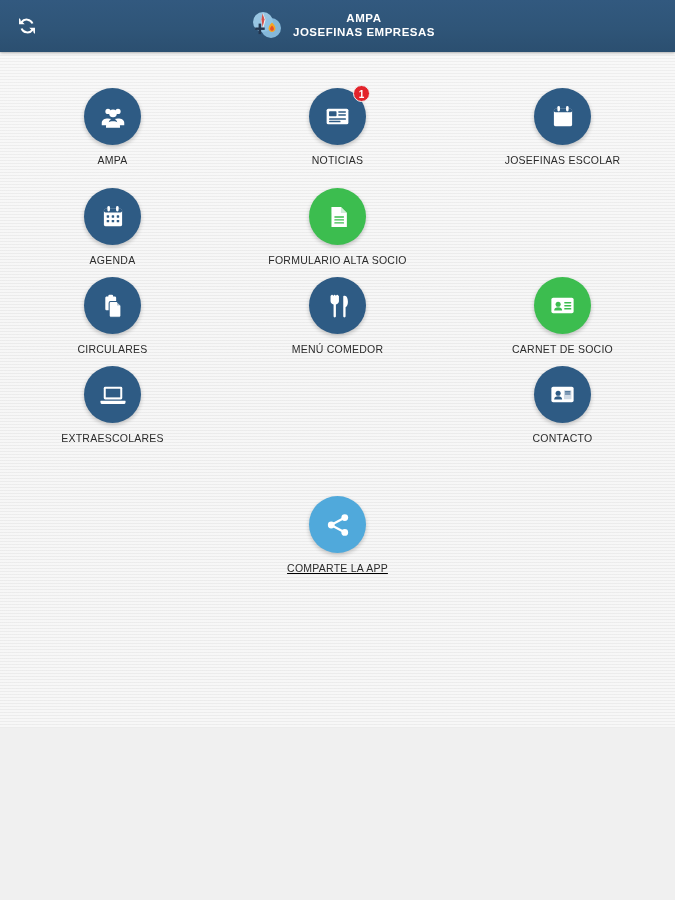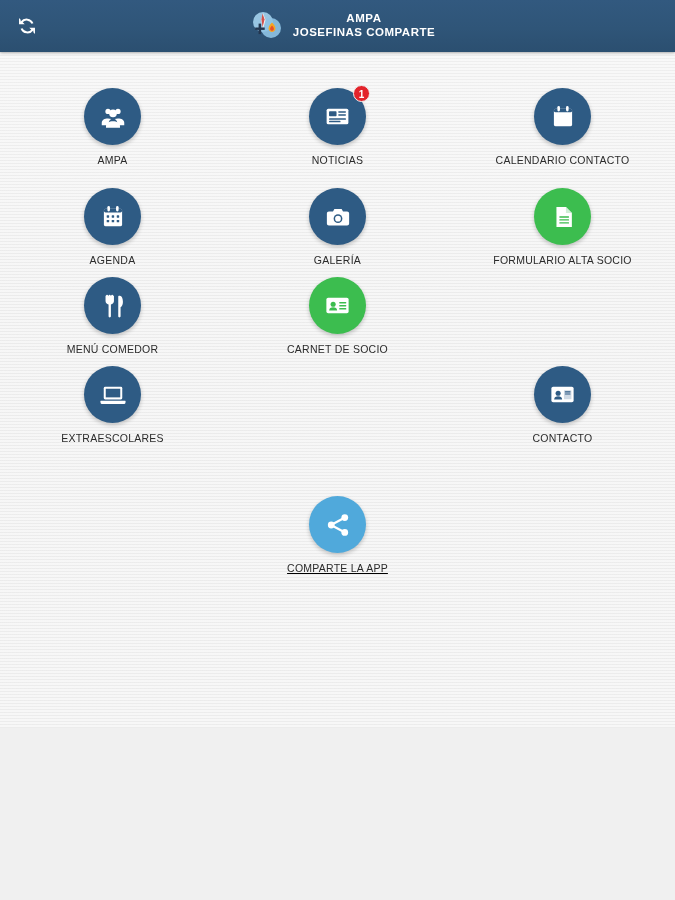--- a/index.html
+++ b/index.html
@@ -186,21 +186,21 @@
           <path d="M13 4 L15.5 11 L13 20 L11 11 Z" fill="#f3f3f3"></path>
           <path d="M12.5 4.5 L14.6 10.5 L12.6 18 L11.4 10.5 Z" fill="#c9342f" opacity="0.85"></path>
           <rect x="5.2" y="18.5" width="9.5" height="2.4" fill="#24364f"></rect>
           <rect x="8.6" y="14.6" width="2.5" height="10.5" fill="#24364f"></rect>
           <path d="M22 13.5c2.2 2.1 3.4 4 3.4 5.9 0 2-1.5 3.5-3.4 3.5s-3.4-1.5-3.4-3.5c0-1.9 1.2-3.8 3.4-5.9z" fill="#f5a623"></path>
           <path d="M22 16.6c1.2 1.2 1.9 2.3 1.9 3.3 0 1.1-.85 1.9-1.9 1.9s-1.9-.8-1.9-1.9c0-1 .7-2.1 1.9-3.3z" fill="#e8502a"></path>
         </svg>
       </div>
       <div class="title-block">
         <span class="title-line1">AMPA</span>
-        <span class="title-line2">JOSEFINAS COMPARTE</span>
+        <span class="title-line2">JOSEFINAS EMPRESAS</span>
       </div>
     </div>
   </div>
 
   <div class="grid">
 
     <div class="grid-row">
       <div class="cell">
         <div class="tile">
           <div class="icon-circle blue">
@@ -237,21 +237,21 @@
       <div class="cell">
         <div class="tile">
           <div class="icon-circle blue">
             <svg width="28" height="28" viewBox="0 0 24 24">
               <rect x="4.2" y="5" width="15.6" height="15" rx="1.6" fill="#fff"></rect>
               <rect x="4.2" y="5" width="15.6" height="3" rx="1.4" fill="#2e5b84"></rect>
               <rect x="7.2" y="2.6" width="2.2" height="4.6" rx="1.1" fill="#fff"></rect>
               <rect x="14.6" y="2.6" width="2.2" height="4.6" rx="1.1" fill="#fff"></rect>
             </svg>
           </div>
-          <span class="tile-label">CALENDARIO CONTACTO</span>
+          <span class="tile-label">JOSEFINAS ESCOLAR</span>
         </div>
       </div>
     </div>
 
     <div class="grid-row">
 
 
     </div>
 
     <div class="grid-row">
@@ -270,52 +270,53 @@
                 <rect x="6.6" y="14.5" width="2.1" height="2.1" rx="0.4"></rect>
                 <rect x="10.9" y="14.5" width="2.1" height="2.1" rx="0.4"></rect>
                 <rect x="15.2" y="14.5" width="2.1" height="2.1" rx="0.4"></rect>
               </g>
             </svg>
           </div>
           <span class="tile-label">AGENDA</span>
         </div>
       </div>
 
-      <div class="cell">
-        <div class="tile">
-          <div class="icon-circle blue">
-            <svg width="30" height="30" viewBox="0 0 24 24">
-              <path d="M9.1 5.6h5.8l1.1 1.9h3.3c.9 0 1.6.7 1.6 1.6v8.1c0 .9-.7 1.6-1.6 1.6H4.7c-.9 0-1.6-.7-1.6-1.6V9.1c0-.9.7-1.6 1.6-1.6H8z" fill="#fff"></path>
-              <circle cx="12" cy="13.3" r="3.5" fill="#2e5b84"></circle>
-              <circle cx="12" cy="13.3" r="2.3" fill="#fff"></circle>
-            </svg>
-          </div>
-          <span class="tile-label">GALERÍA</span>
-        </div>
-      </div>
 
       <div class="cell">
         <div class="tile">
           <div class="icon-circle green">
             <svg width="28" height="28" viewBox="0 0 24 24">
               <path d="M6.4 3.4h8.1l5.1 5.1v12.1H6.4z" fill="#fff"></path>
               <path d="M14.5 3.4l5.1 5.1h-5.1z" fill="#cfeed6"></path>
               <g fill="#3cbd4f">
                 <rect x="8.8" y="11.4" width="8.4" height="1.15" rx="0.5"></rect>
                 <rect x="8.8" y="13.9" width="8.4" height="1.15" rx="0.5"></rect>
                 <rect x="8.8" y="16.4" width="8.4" height="1.15" rx="0.5"></rect>
               </g>
             </svg>
           </div>
           <span class="tile-label">FORMULARIO ALTA SOCIO</span>
         </div>
       </div>
     </div>
 
     <div class="grid-row">
+      <div class="cell">
+        <div class="tile">
+          <div class="icon-circle blue">
+            <svg width="28" height="28" viewBox="0 0 24 24">
+              <path d="M6.6 3.9h6.9c.7 0 1.2.55 1.2 1.2v9.4c0 .65-.5 1.2-1.2 1.2H6.6c-.7 0-1.2-.55-1.2-1.2V5.1c0-.65.5-1.2 1.2-1.2z" fill="#fff"></path>
+              <rect x="8" y="2.4" width="4.1" height="2.5" rx="1.1" fill="#fff"></rect>
+              <path d="M9.9 8.2h5.6l3.3 3.3v8.9c0 .65-.5 1.2-1.2 1.2H9.9c-.7 0-1.2-.55-1.2-1.2V9.4c0-.65.5-1.2 1.2-1.2z" fill="#fff" stroke="#2e5b84" stroke-width="0.9"></path>
+              <path d="M15.5 8.2l3.3 3.3h-3.3z" fill="#2e5b84" opacity="0.35"></path>
+            </svg>
+          </div>
+          <span class="tile-label">CIRCULARES</span>
+        </div>
+      </div>
 
       <div class="cell">
         <div class="tile">
           <div class="icon-circle blue">
             <svg width="28" height="28" viewBox="0 0 24 24">
               <path d="M6.9 3.2v5.2M9.1 3.2v5.2M11.3 3.2v5.2" stroke="#fff" stroke-width="1.7" stroke-linecap="round"></path>
               <path d="M5.6 3.2v4.6c0 1.5 1.1 2.7 2.6 2.9v10.1c0 .6.5 1 1 1s1-.4 1-1V10.7c1.5-.2 2.6-1.4 2.6-2.9V3.2" fill="#fff"></path>
               <path d="M17.9 3.2c1.5 0 2.6 2.4 2.6 5.4 0 2.2-.8 3.9-2 4.5v7.7c0 .6-.5 1-1 1s-1-.4-1-1V3.8c0-.35.25-.6.6-.6z" fill="#fff"></path>
             </svg>
           </div>

